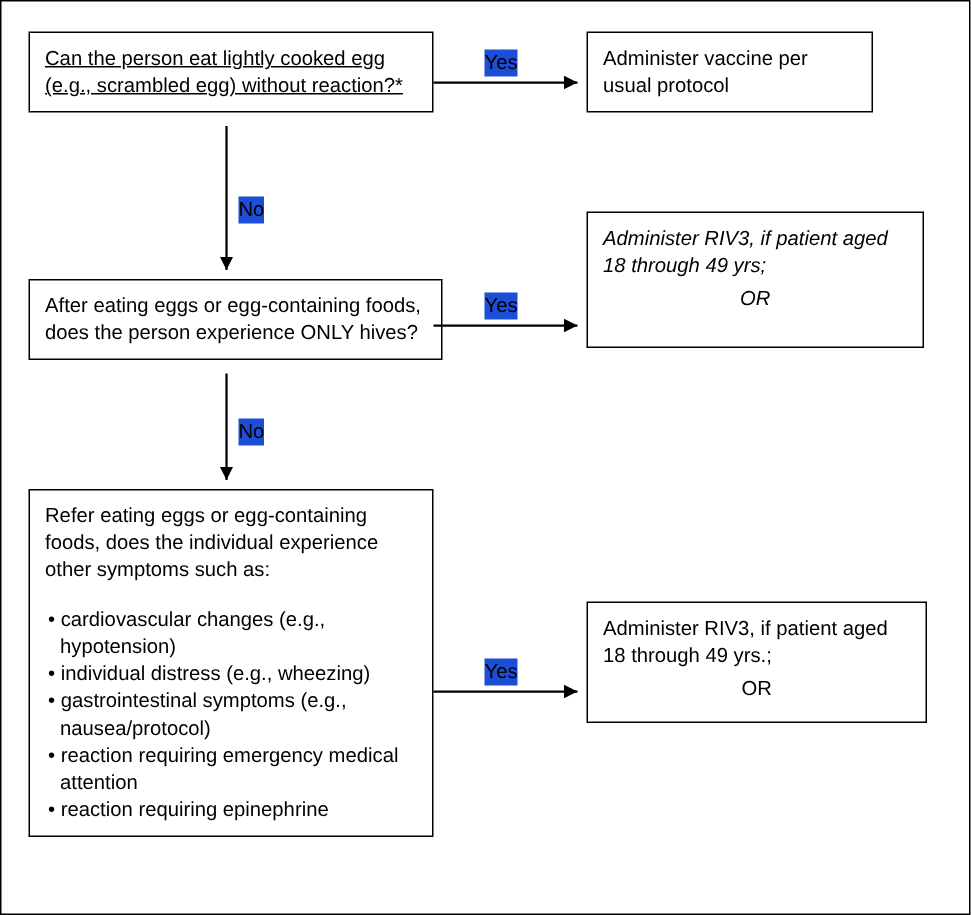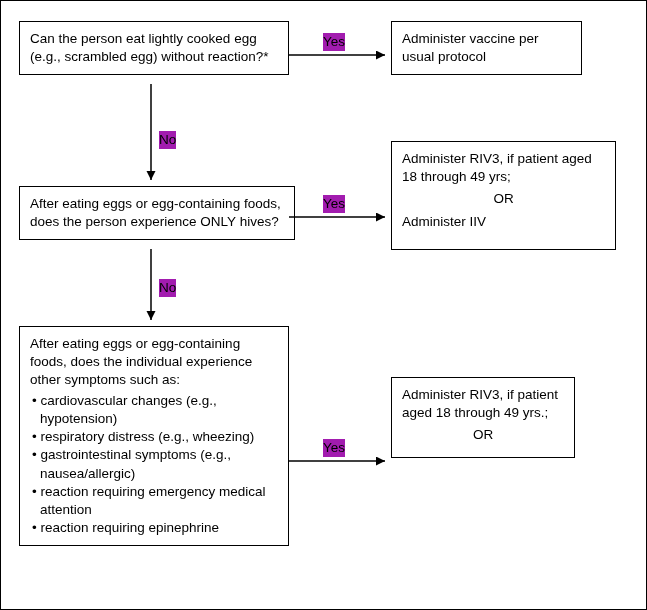--- a/index.html
+++ b/index.html
@@ -16,36 +16,36 @@
     border: 1.5px solid #000;
     position: relative;
     background: #fff;
   }
   .box {
     position: absolute;
     border: 1.5px solid #000;
     background: #fff;
     padding: 8px 10px;
   }
-  .box ul { list-style: none; padding-left: 0; margin-top: 2px; }
+  .box ul { list-style: none; padding-left: 0; margin-top: 14px; }
   .box ul li { padding-left: 10px; text-indent: -8px; }
   .box ul li::before { content: "• "; }
   .label {
     position: absolute;
     font-size: 13.5px;
-    background: #a21caf;
+    background: #1d4ed8;
   }
   .or-text { text-align: center; margin: 4px 0; }
   svg.arrow { position: absolute; overflow: visible; }
-  .q1 { left: 18px;  top: 20px;  width: 270px; }
+  .q1 { left: 18px;  top: 20px;  width: 270px; text-decoration: underline; }
   .a1 { left: 390px; top: 20px;  width: 191px; }
   .q2 { left: 18px;  top: 185px; width: 276px; }
-  .a2 { left: 390px; top: 140px; width: 225px; }
+  .a2 { left: 390px; top: 140px; width: 225px; font-style: italic; }
   .q3 { left: 18px;  top: 325px; width: 270px; }
-  .a3 { left: 390px; top: 376px; width: 184px; }
+  .a3 { left: 390px; top: 400px; width: 227px; }
 </style>
 </head>
 <body>
 
 <div class="frame">
 
   <div class="box q1">
     <span>Can the person eat lightly cooked egg (e.g., scrambled egg) without reaction?*</span>
   </div>
 
@@ -53,30 +53,29 @@
     <span>Administer vaccine per usual protocol</span>
   </div>
 
   <div class="box q2">
     <span>After eating eggs or egg-containing foods, does the person experience ONLY hives?</span>
   </div>
 
   <div class="box a2">
     <div>Administer RIV3, if patient aged 18 through 49 yrs;</div>
     <div class="or-text">OR</div>
-    <div>Administer IIV</div>
     <div style="height:10px"></div>
   </div>
 
   <div class="box q3">
-    <div>After eating eggs or egg-containing foods, does the individual experience other symptoms such as:</div>
+    <div>Refer eating eggs or egg-containing foods, does the individual experience other symptoms such as:</div>
     <ul>
       <li>cardiovascular changes (e.g., hypotension)</li>
-      <li>respiratory distress (e.g., wheezing)</li>
-      <li>gastrointestinal symptoms (e.g., nausea/allergic)</li>
+      <li>individual distress (e.g., wheezing)</li>
+      <li>gastrointestinal symptoms (e.g., nausea/protocol)</li>
       <li>reaction requiring emergency medical attention</li>
       <li>reaction requiring epinephrine</li>
     </ul>
   </div>
 
   <div class="box a3">
     <div>Administer RIV3, if patient aged 18 through 49 yrs.;</div>
     <div class="or-text">OR</div>
   </div>
 

